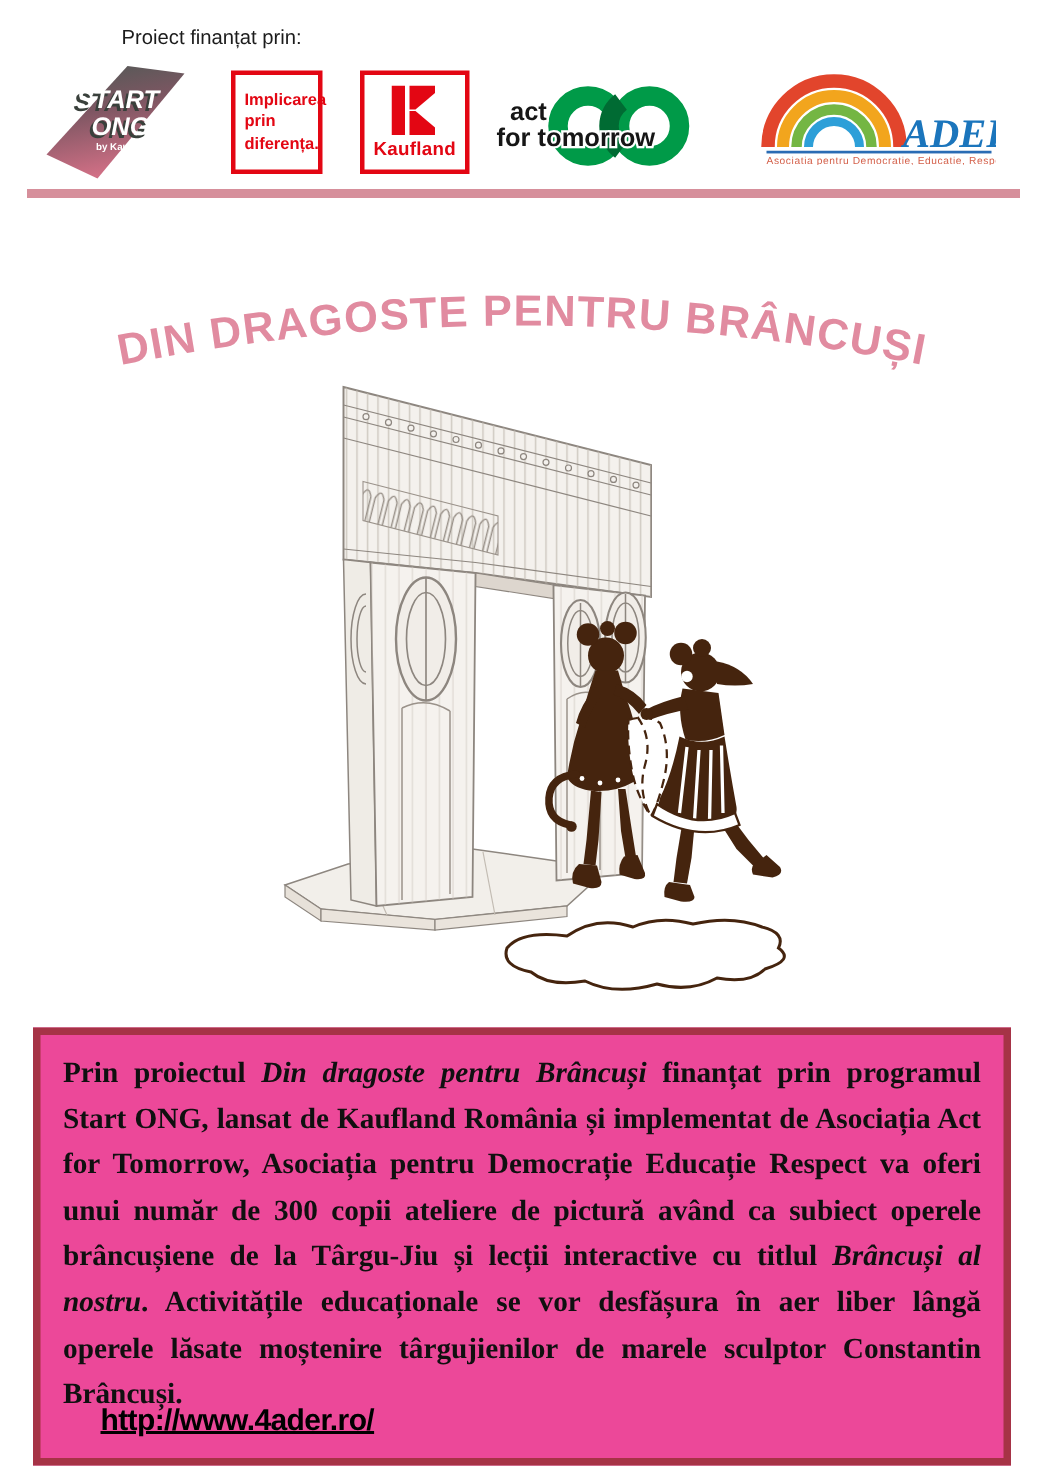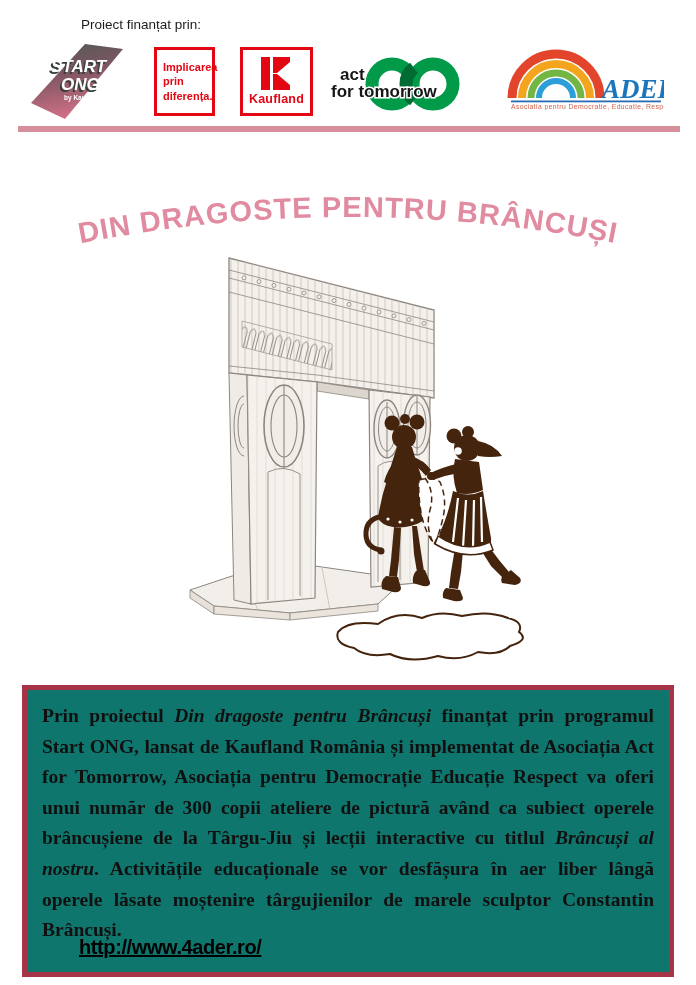--- a/index.html
+++ b/index.html
@@ -19,28 +19,28 @@
 
   .divider{position:absolute;left:18px;top:126px;width:662px;height:6px;background:#d68f9b;}
 
   .title-svg{position:absolute;left:55px;top:176px;width:586px;height:80px;}
   .title-svg text{font-family:"Liberation Sans",sans-serif;font-weight:bold;font-size:29px;
                   letter-spacing:1px;fill:#e18ba0;stroke:#ffffff;stroke-width:.6;paint-order:stroke;}
 
   .gate-svg{position:absolute;left:172px;top:230px;width:362px;height:448px;}
 
   .infobox{position:absolute;left:22px;top:685px;width:652px;height:292px;box-sizing:border-box;
-           background:#0f766e;border:5px solid #a63346;padding:11px 15px 10px 15px;}
+           background:#ec4899;border:5px solid #a63346;padding:11px 15px 10px 15px;}
   .infobox p{margin:0;font-family:"Liberation Serif",serif;font-weight:bold;font-size:19.5px;
              line-height:1.57;color:#101010;text-align:justify;}
   .links{position:absolute;left:20px;right:14px;bottom:13px;display:flex;
          justify-content:space-between;align-items:baseline;}
   .links a{font-family:"Liberation Sans",sans-serif;font-weight:bold;font-size:20px;
            color:#000;text-decoration:underline;letter-spacing:-.4px;cursor:pointer;}
-  .links a:first-child{margin-left:32px;}
+  .links a:first-child{margin-left:20px;}
 </style>
 </head>
 <body>
 
 <div class="page">
 
   <div class="financed">Proiect finanțat prin:</div>
 
   <svg class="logo" style="left:30px;top:40px;" width="97" height="80" viewBox="0 0 97 80">
     <defs>

